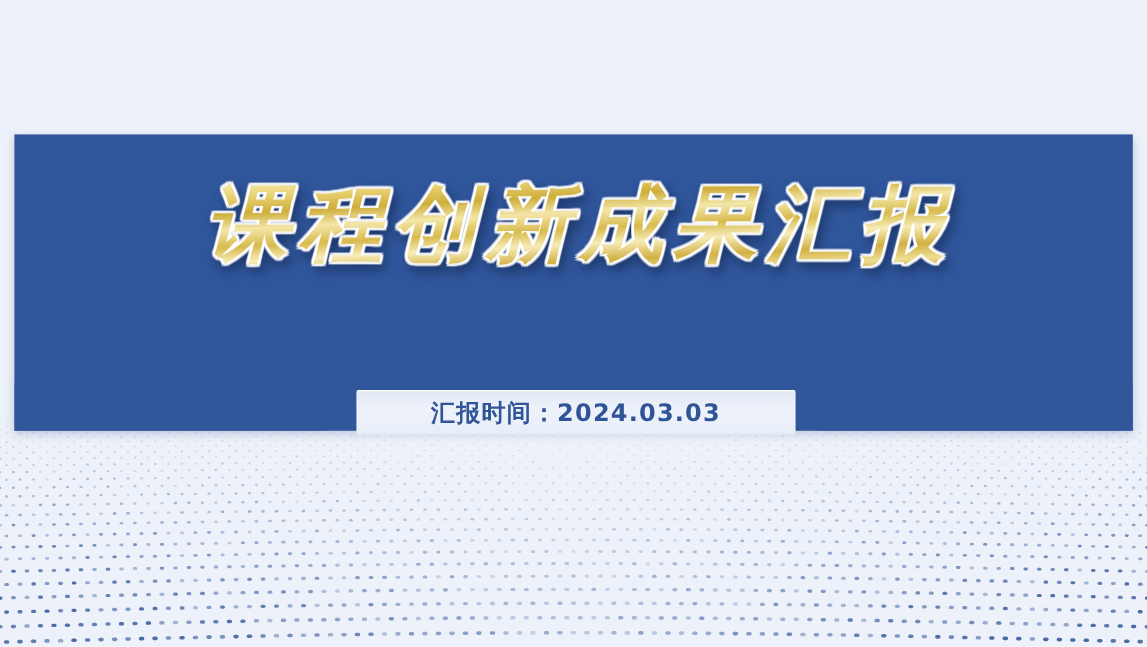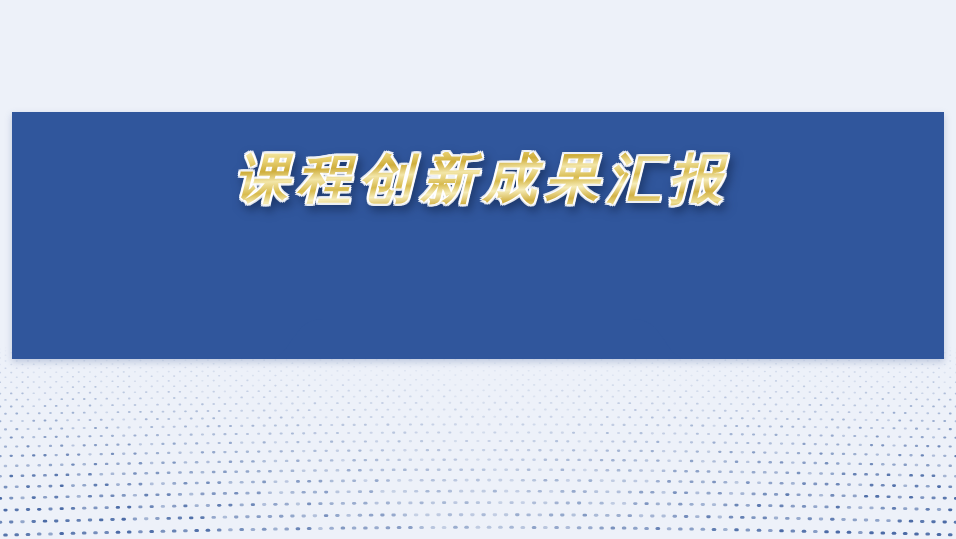--- a/index.html
+++ b/index.html
@@ -55,21 +55,21 @@
     position: absolute;
     left: 12px;
     top: 152px;
     width: 932px;
     text-align: center;
   }
 
   #main-title {
     display: inline-block;
     font-family: "DejaVu Sans", "Liberation Sans", sans-serif;
-    font-size: 54px;
+    font-size: 70px;
     font-weight: 700;
     letter-spacing: 8px;
     font-style: italic;
     line-height: 1;
     margin: 0;
     padding: 0 0 0 10px;
     background-image: linear-gradient(177deg,
         #f7edb4 0%,
         #e8d172 14%,
         #cfae3c 27%,
@@ -2575,14 +2575,17 @@
   </div>
 
 
   <svg class="ribbon-shoulder" id="ribbon-shoulder-left" viewBox="0 0 30 37" preserveAspectRatio="none" aria-hidden="true">
     <path d="M0,0 L30,0 L30,37 L0,37 C0,37 10,36 18,26 C25,17 27,6 30,0 Z" fill="#30569c" opacity="0"></path>
   </svg>
   <svg class="ribbon-shoulder" id="ribbon-shoulder-right" viewBox="0 0 30 37" preserveAspectRatio="none" aria-hidden="true">
     <path d="M30,0 L0,0 L0,37 L30,37 C30,37 20,36 12,26 C5,17 3,6 0,0 Z" fill="#30569c" opacity="0"></path>
   </svg>
 
+  <div id="date-ribbon">
+    <span id="date-text">汇报时间：2024.03.03</span>
+  </div>
 
 </div>
 
 </body></html>

